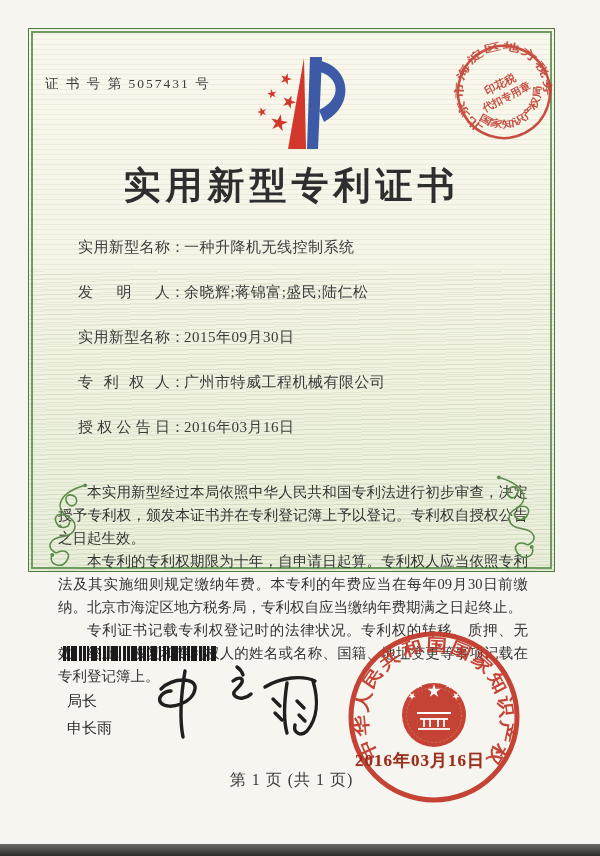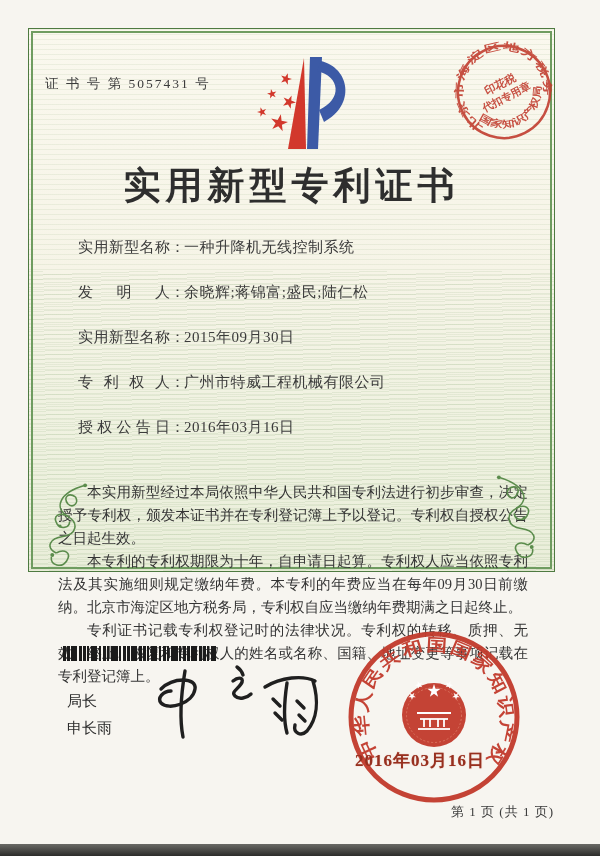--- a/index.html
+++ b/index.html
@@ -72,22 +72,22 @@
   }
   .signature-svg{position:absolute;left:118px;top:632px;width:180px;height:85px;}
   .seal-main{position:absolute;left:317px;top:600px;width:176px;height:176px;opacity:0.95;}
   .seal-main text{fill:#c23a2c;font-weight:bold;}
   .seal-date{
     position:absolute;left:326px;top:720px;
     font-size:17px;font-weight:bold;color:#96301f;letter-spacing:1px;
     text-shadow:0 0 1px rgba(194,58,44,0.5);
   }
   .footer-page{
-    position:absolute;left:0;top:741px;width:100%;text-align:right;
-    font-size:13px;color:#3c3c3c;letter-spacing:1px;margin-top:33px;
+    position:absolute;left:0;top:741px;width:100%;text-align:center;
+    font-size:16px;color:#3c3c3c;letter-spacing:1px;
   }
   .flourish{position:absolute;width:58px;height:88px;}
   .flourish-bl{left:2px;bottom:2px;}
   .flourish-br{right:1px;bottom:6px;transform:scaleX(-1);height:96px;}
 </style>
 </head>
 <body>
 
 <div class="frame">
   <div class="frame-inner"></div>

